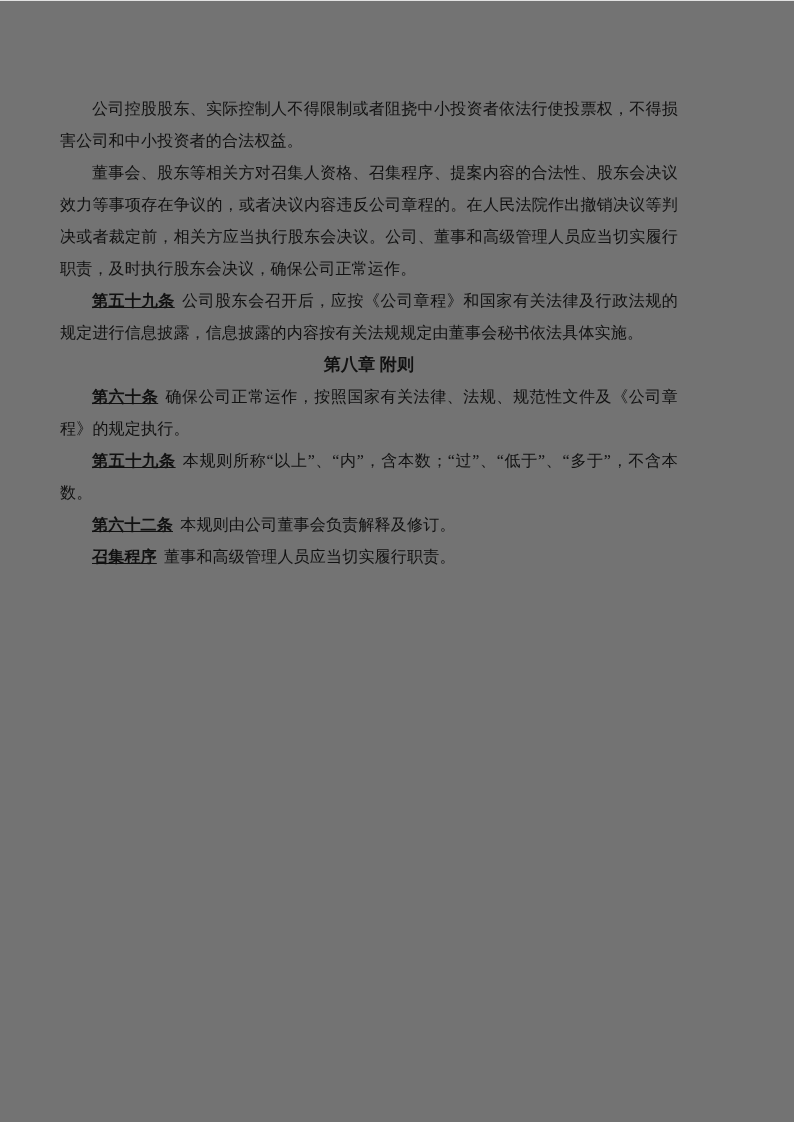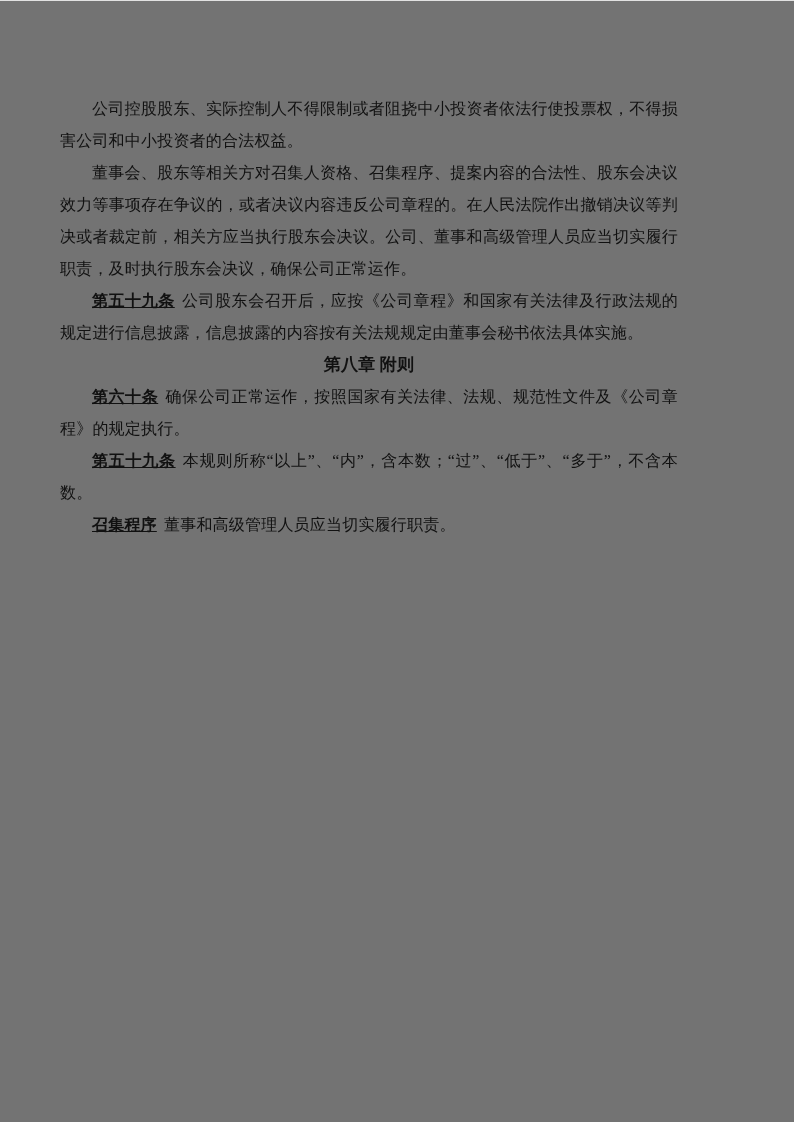--- a/index.html
+++ b/index.html
@@ -57,17 +57,18 @@
 
 
     <p><span class="article-number">第五十九条</span><span>公司股东会召开后，应按《公司章程》和国家有关法律及行政法规的规定进行信息披露，信息披露的内容按有关法规规定由董事会秘书依法具体实施。</span></p>
 
     <p class="chapter">第八章 附则</p>
 
     <p><span class="article-number">第六十条</span><span>确保公司正常运作，按照国家有关法律、法规、规范性文件及《公司章程》的规定执行。</span></p>
 
     <p><span class="article-number">第五十九条</span><span>本规则所称“以上”、“内”，含本数；“过”、“低于”、“多于”，不含本数。</span></p>
 
+    <p><span class="article-number">第六十二条</span><span>本规则由公司董事会负责解释及修订。</span></p>
 
     <p><span class="article-number">召集程序</span><span>董事和高级管理人员应当切实履行职责。</span></p>
 
   </div>
 </div>
 
 </body></html>

